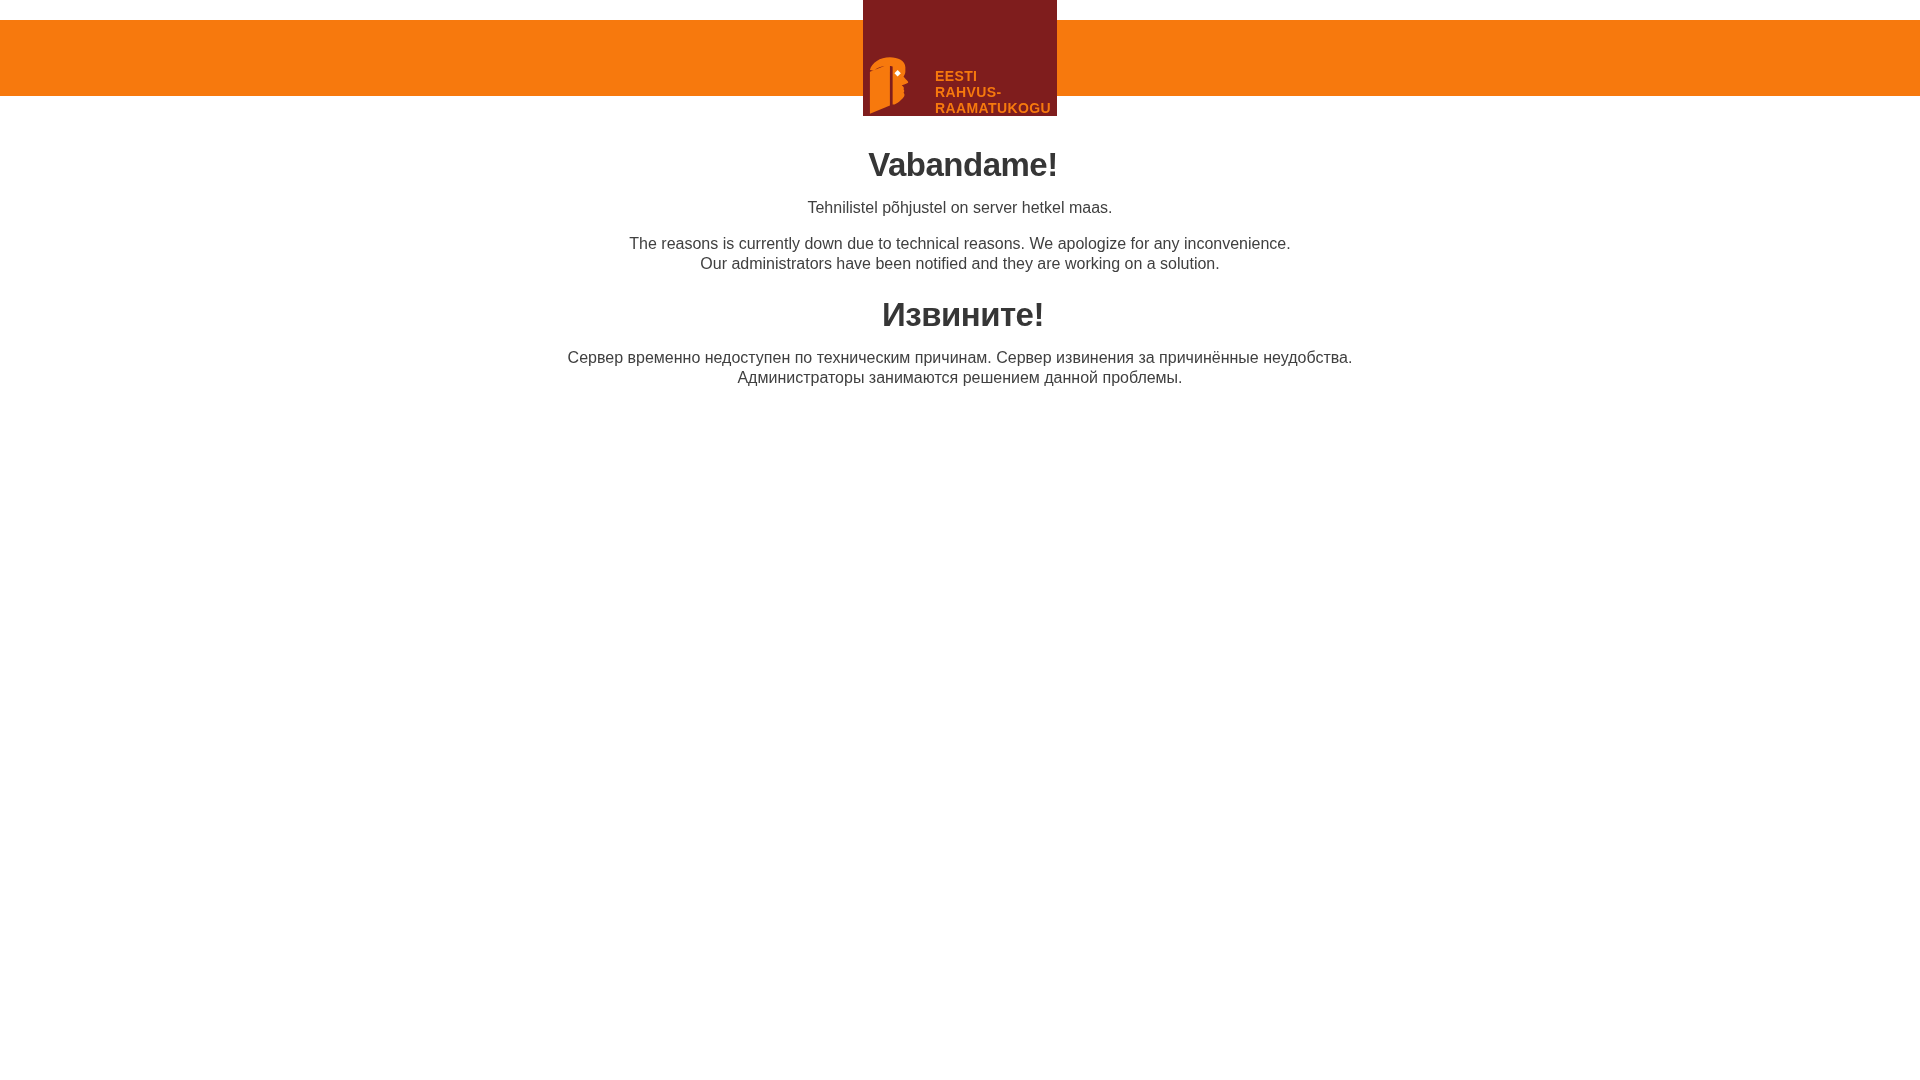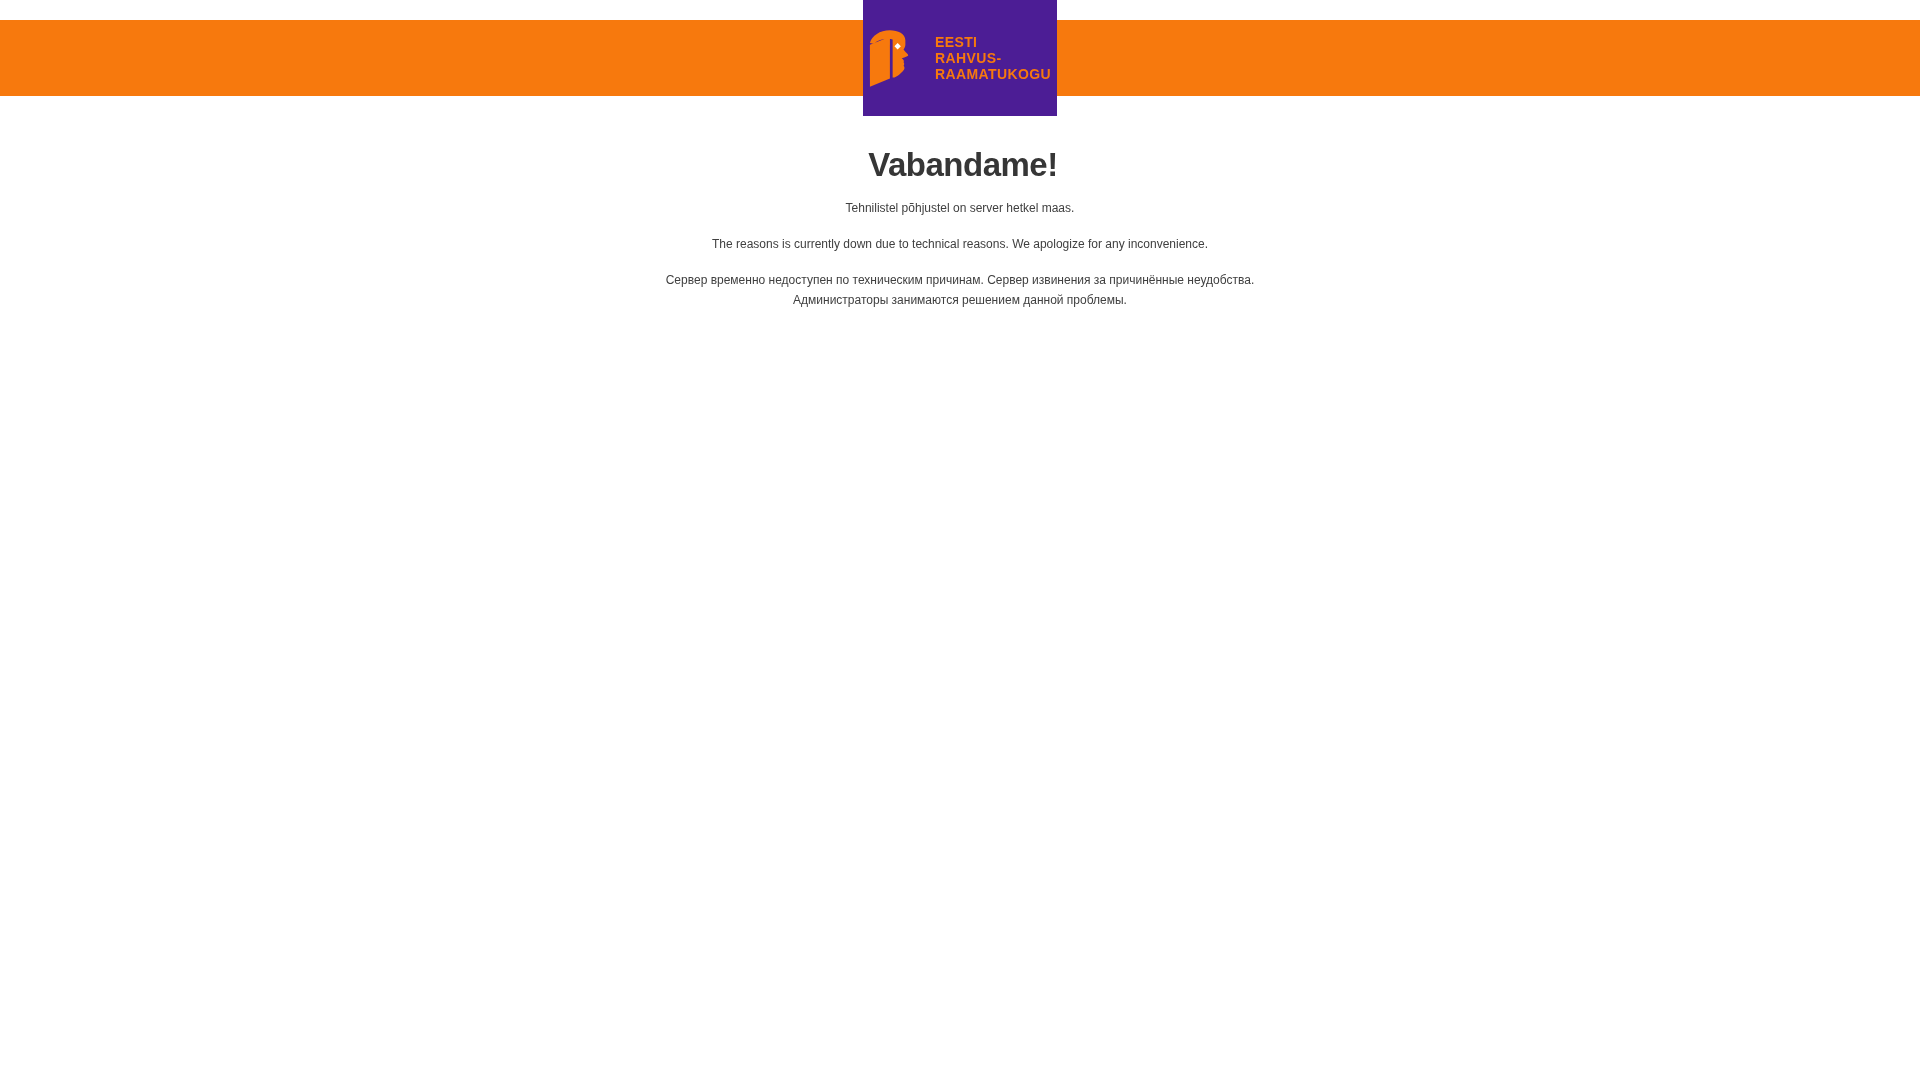--- a/index.html
+++ b/index.html
@@ -18,23 +18,23 @@
     position: relative;
     width: 100%;
   }
   .logo-box {
     position: absolute;
     left: 50%;
     top: -20px;
     transform: translateX(-50%);
     width: 194px;
     height: 116px;
-    background: #4c1d95;
+    background: #7f1d1d;
     display: flex;
-    align-items: center;
+    align-items: flex-end;
     justify-content: center;
     gap: 26px;
   }
   .logo-glyph svg { display: block; }
   .logo-text {
     color: #F7790D;
     font-weight: 700;
     font-size: 14px;
     line-height: 16px;
     letter-spacing: 0.4px;
@@ -47,21 +47,21 @@
   }
   .section-heading {
     font-size: 33px;
     line-height: 38px;
     font-weight: 700;
     letter-spacing: -0.5px;
     color: #363636;
     margin: 22px 0 14px 6px;
   }
   .section-text {
-    font-size: 12px;
+    font-size: 16px;
     line-height: 20px;
     color: #404040;
     margin: 0 0 16px 0;
   }
   .section-text .line { display: block; }
 </style>
 </head>
 <body>
 
 <header class="band">
@@ -105,23 +105,25 @@
   <section lang="et">
     <h1 class="section-heading">Vabandame!</h1>
     <p class="section-text">
       <span class="line">Tehnilistel põhjustel on server hetkel maas.</span>
     </p>
   </section>
 
   <section lang="en">
     <p class="section-text">
       <span class="line">The reasons is currently down due to technical reasons. We apologize for any inconvenience.</span>
+      <span class="line">Our administrators have been notified and they are working on a solution.</span>
     </p>
   </section>
 
   <section lang="ru">
+    <h1 class="section-heading">Извините!</h1>
     <p class="section-text">
       <span class="line">Сервер временно недоступен по техническим причинам. Сервер извинения за причинённые неудобства.</span>
       <span class="line">Администраторы занимаются решением данной проблемы.</span>
     </p>
   </section>
 
 </main>
 
 </body></html>

